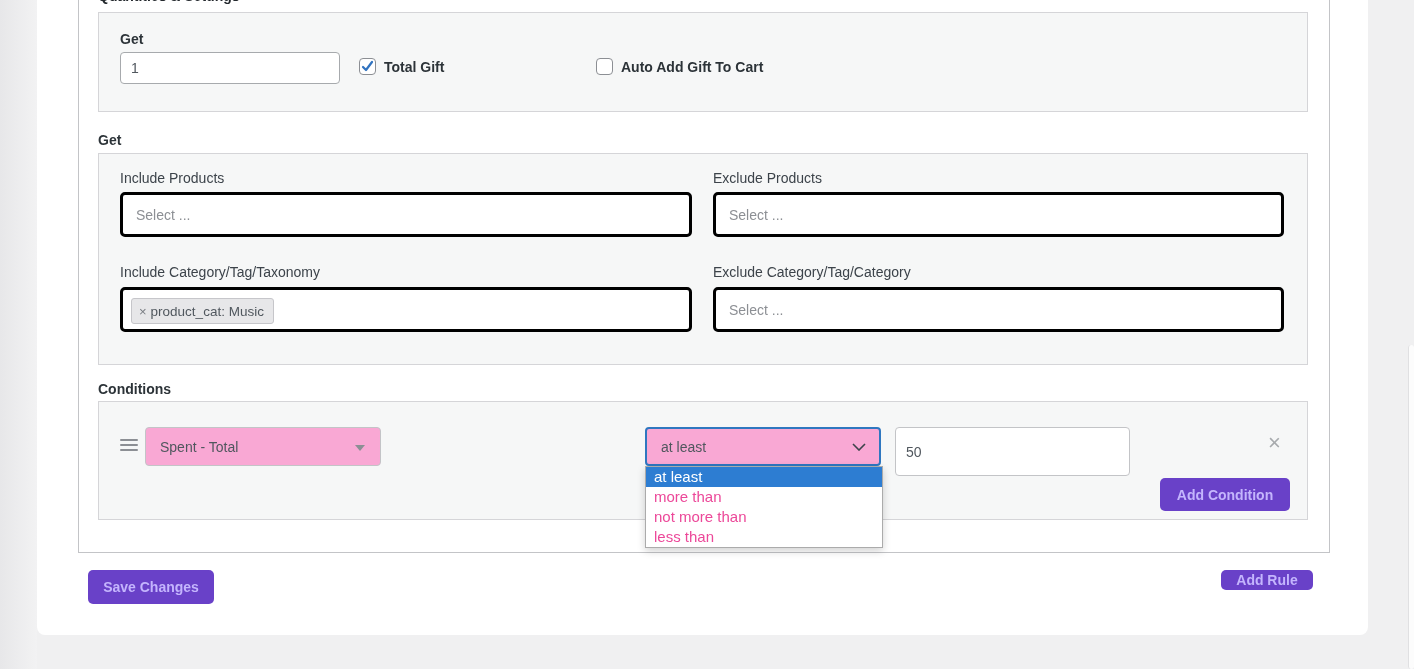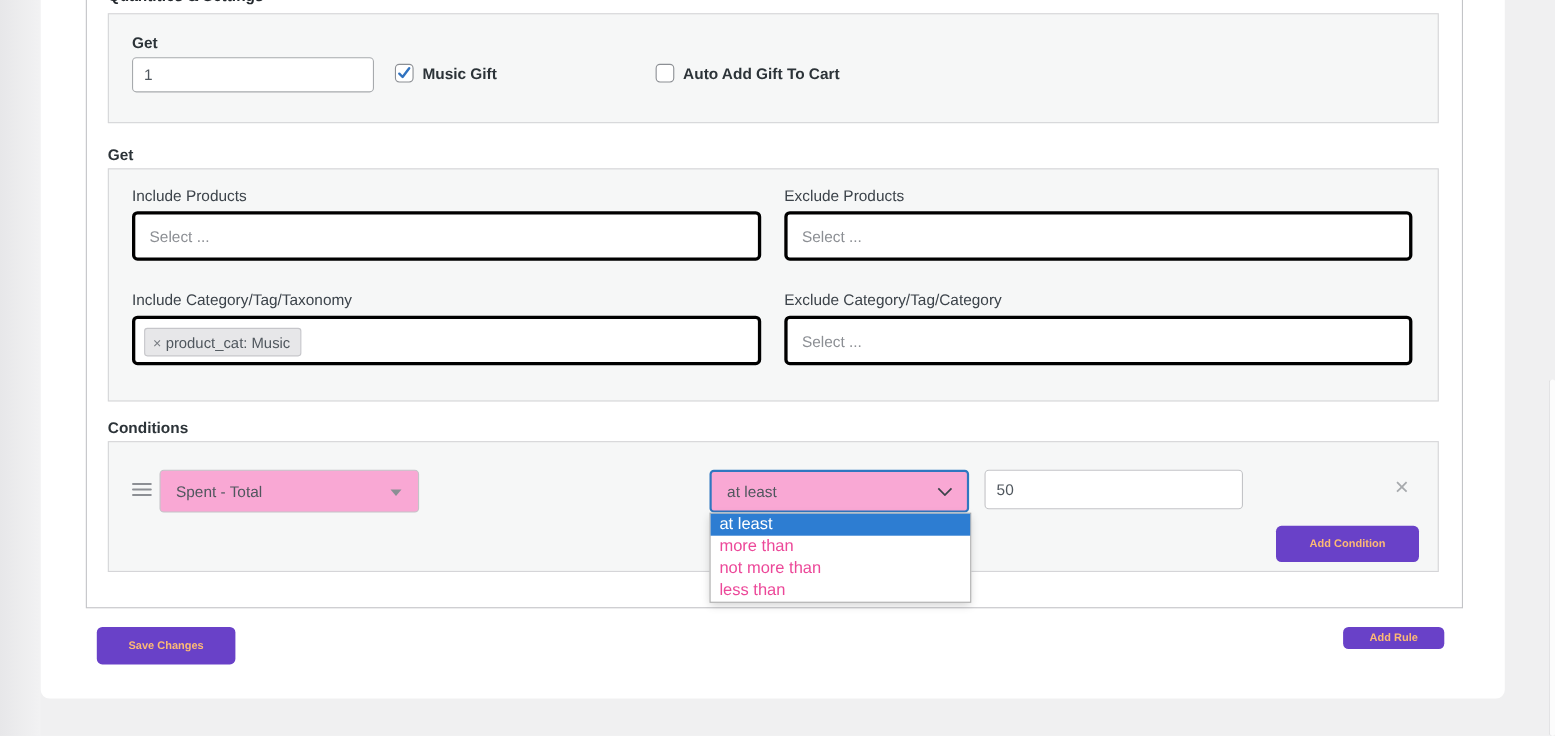--- a/index.html
+++ b/index.html
@@ -55,21 +55,21 @@
   .selectbox .sel-text { font-size:14px; color:#50575e; }
   .selectbox.focused { border:2px solid #2f77c0; }
   .caret-down { position:absolute; right:15px; top:50%; margin-top:-2px; width:0; height:0;
     border-left:5px solid transparent; border-right:5px solid transparent; border-top:6px solid #8c8f94; }
   .chevron { position:absolute; right:13px; top:50%; transform:translateY(-50%); }
 
   .close-x { position:absolute; left:1268px; top:432px; font-size:22px; color:#a7aaad;
     cursor:pointer; line-height:1; }
 
   .btn { position:absolute; display:flex; align-items:center; justify-content:center;
-    background:#6941c8; color:#fdba74; font-family:inherit; font-size:10px; font-weight:700;
+    background:#6941c8; color:#c4b5fd; font-family:inherit; font-size:14px; font-weight:700;
     border:none; border-radius:5px; cursor:pointer; }
   .btn-add-condition { left:1160px; top:478px; width:130px; height:33px; }
   .btn-save { left:88px;  top:570px; width:126px; height:34px; }
   .btn-add-rule { left:1221px; top:570px; width:92px; height:20px; }
 
   .dropdown-menu { position:absolute; left:645px; top:466px; width:238px;
     background:#fff; border:1px solid #ababab; box-shadow:0 3px 8px rgba(0,0,0,0.18); z-index:10; }
   .dropdown-menu .option { height:20px; line-height:20px; padding-left:8px;
     font-size:15px; color:#ec4899; cursor:default; white-space:nowrap; }
   .dropdown-menu .option.selected { background:#2d7dd2; color:#ffffff; }
@@ -90,21 +90,21 @@
   <div class="rule-title">Quantities &amp; Settings</div>
 
   <div class="section-box box-quant"></div>
   <div class="label bold" style="left:120px; top:31px;">Get</div>
   <input class="text-input" style="left: 120px; top: 52px; width: 220px; height: 32px;" value="1">
   <span class="checkbox" style="left:359px; top:58px;">
     <svg width="13" height="13" viewBox="0 0 13 13">
       <polyline points="2,7 5,10 11,2" fill="none" stroke="#3173c0" stroke-width="2.2" stroke-linecap="round" stroke-linejoin="round"></polyline>
     </svg>
   </span>
-  <div class="label bold" style="left:384px; top:59px;">Music Gift</div>
+  <div class="label bold" style="left:384px; top:59px;">Total Gift</div>
   <span class="checkbox" style="left:596px; top:58px;"></span>
   <div class="label bold" style="left:621px; top:59px;">Auto Add Gift To Cart</div>
 
   <div class="label bold" style="left:98px; top:132px;">Get</div>
   <div class="section-box box-get"></div>
 
   <div class="label" style="left:120px; top:170px;">Include Products</div>
   <div class="multiselect" style="left:120px; top:192px; width:572px; height:45px;">
     <span class="placeholder">Select ...</span>
   </div>
@@ -142,21 +142,21 @@
   </div>
 
 
   <div class="selectbox focused" style="left:645px; top:427px; width:236px;">
     <span class="sel-text">at least</span>
     <svg class="chevron" width="14" height="8" viewBox="0 0 14 8">
       <polyline points="1,1 7,7 13,1" fill="none" stroke="#3c434a" stroke-width="1.6"></polyline>
     </svg>
   </div>
 
-  <input class="text-input" style="left: 895px; top: 427px; width: 235px; height: 36px; border-color: rgb(195, 196, 199);" value="50">
+  <input class="text-input" style="left: 895px; top: 427px; width: 235px; height: 49px; border-color: rgb(195, 196, 199);" value="50">
 
   <span class="close-x">×</span>
 
   <button class="btn btn-add-condition">Add Condition</button>
 
   <div class="dropdown-menu">
     <div class="option selected">at least</div>
     <div class="option">more than</div>
     <div class="option">not more than</div>
     <div class="option">less than</div>

